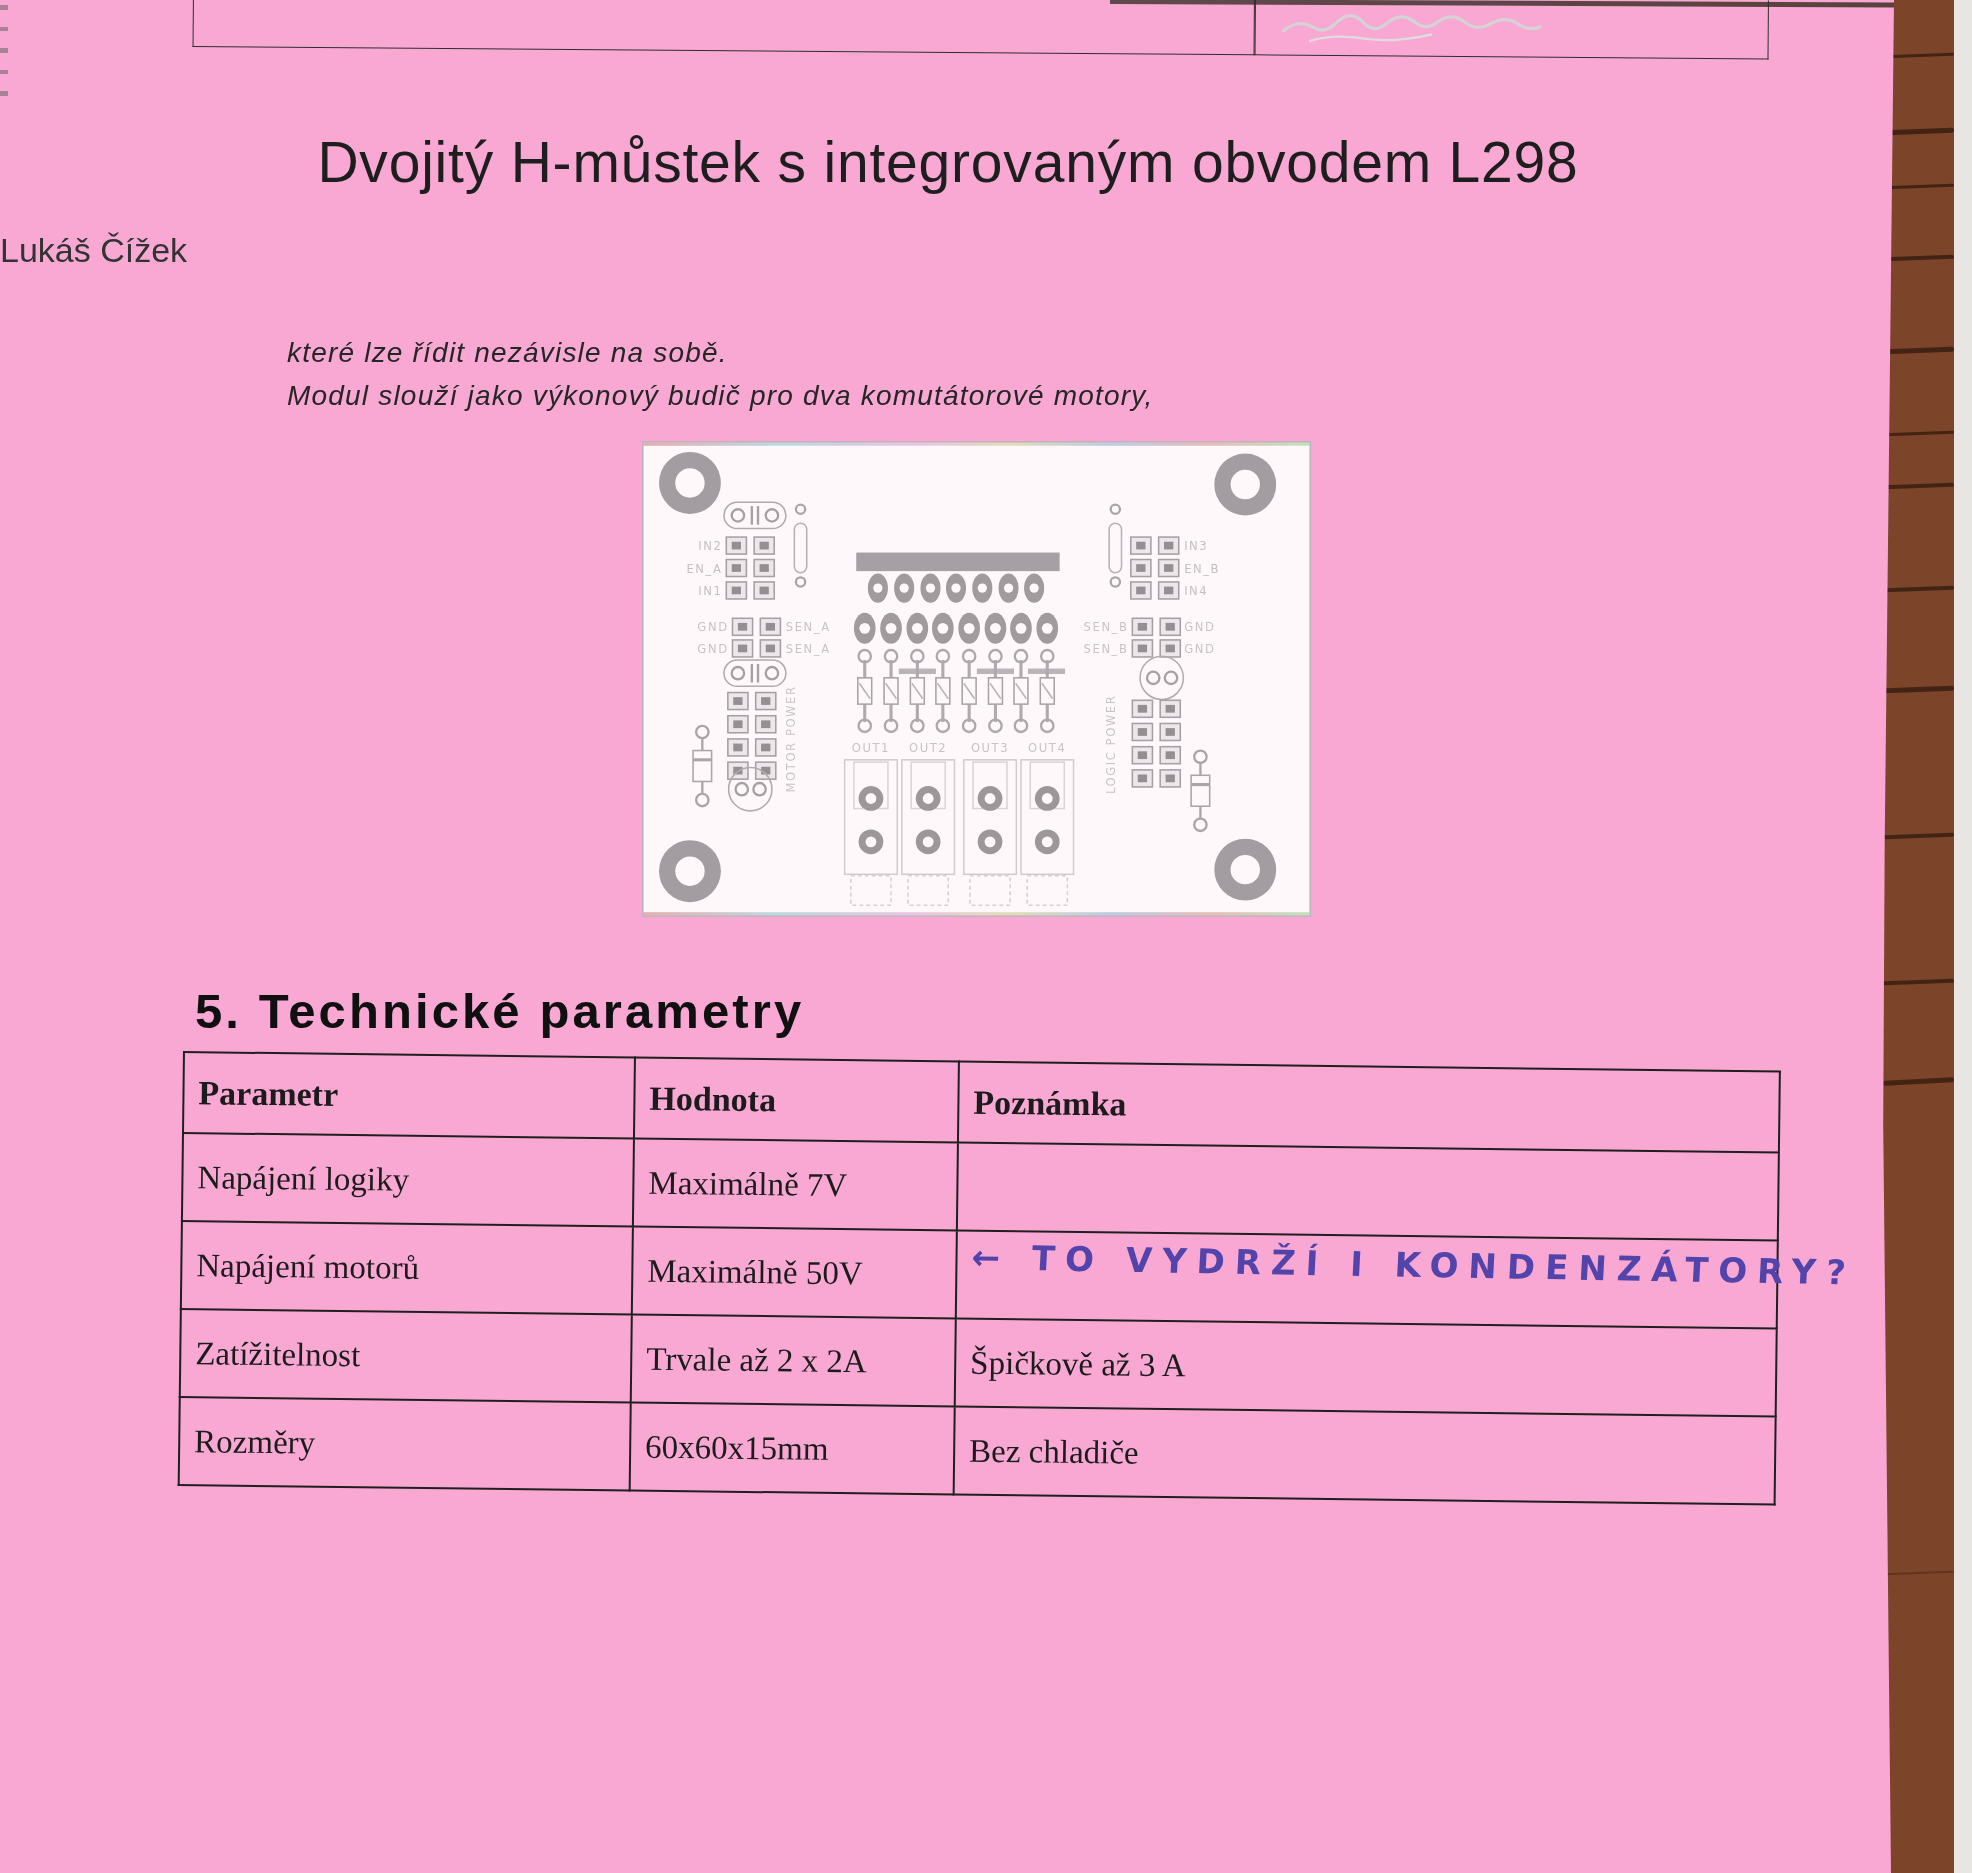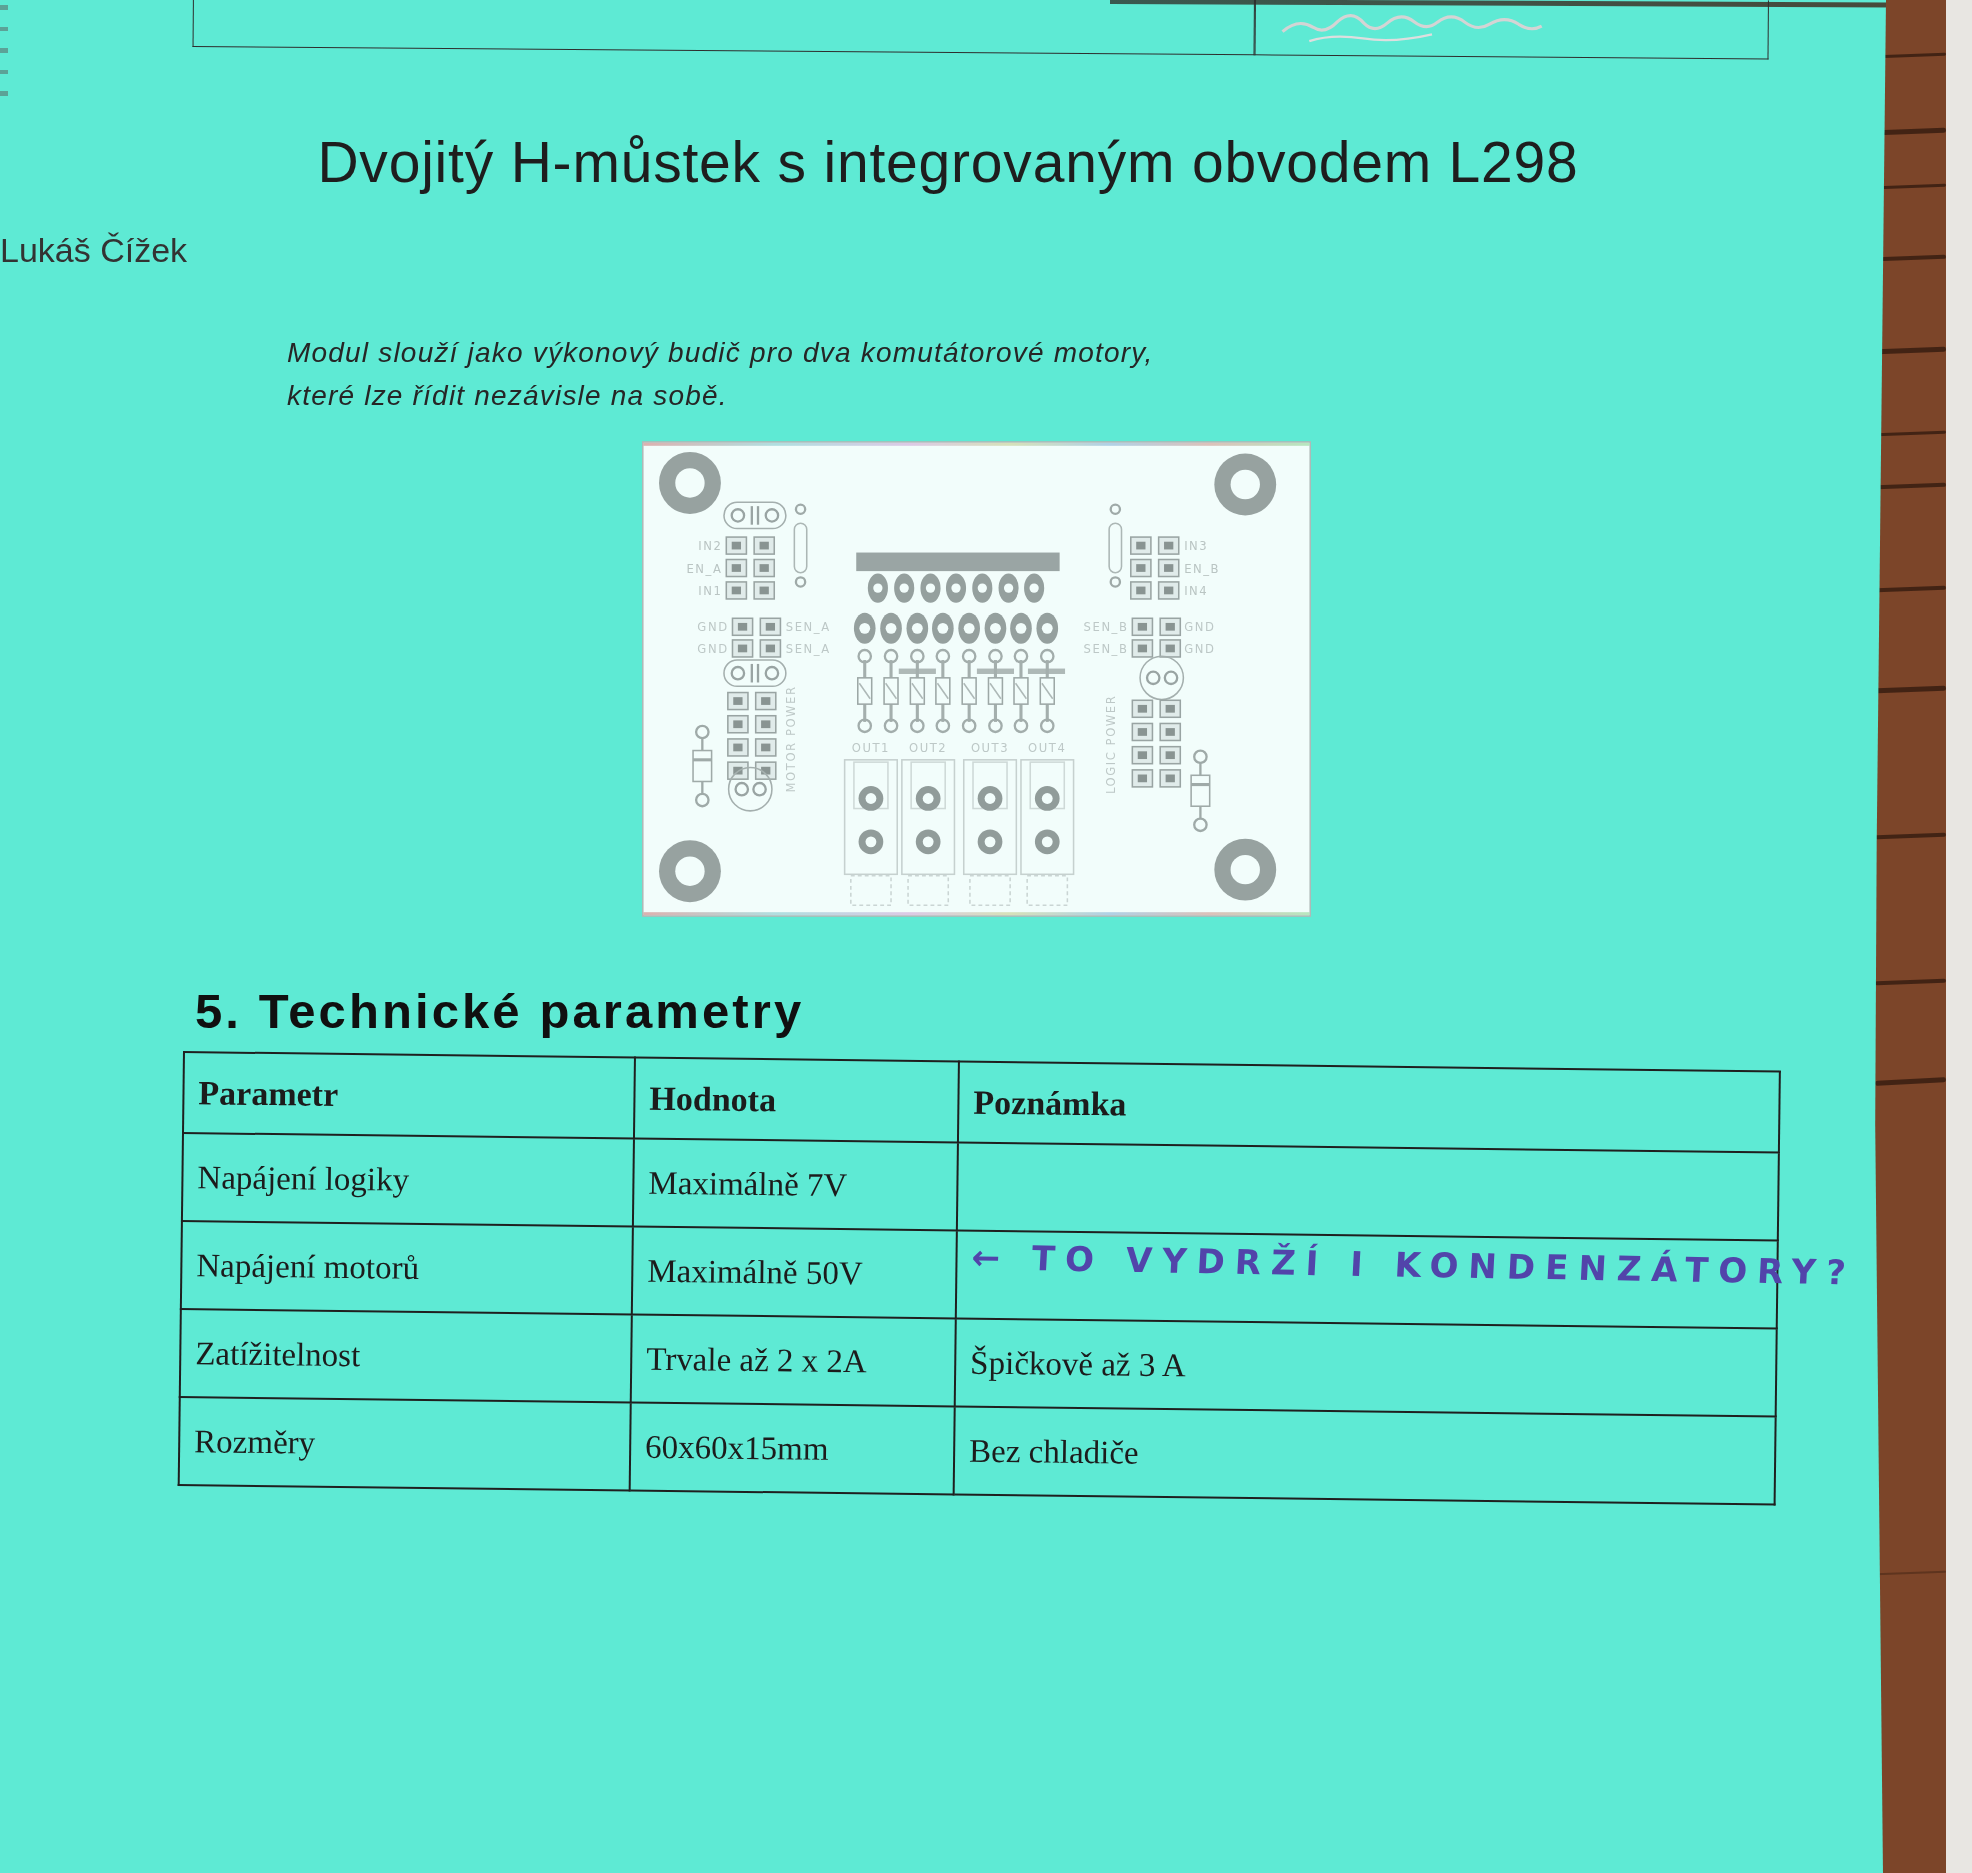--- a/index.html
+++ b/index.html
@@ -1,17 +1,17 @@
 <!DOCTYPE html>
 <html style="font-size:12.3px"><head>
 <meta charset="utf-8">
 <style>
   html,body{margin:0;padding:0;background:#e8e6e2;}
-  #page{position:relative;width:1946px;height:1874px;background:#5eead4;overflow:hidden;
-        font-family:"Liberation Sans",sans-serif;color:#222;}
+  #page{position:relative;width:1946px;height:1874px;background:#f9a8d4;overflow:hidden;
+        font-family:"Liberation Sans",sans-serif;color:#222;padding-left:8px;}
   
   .top-sliver{position:absolute;left:1110px;top:-1.5px;width:871px;height:4.6px;
               background:linear-gradient(90deg,rgba(45,40,35,.75),rgba(70,55,40,.9));
               transform:rotate(0.25deg);transform-origin:left top;}
   .left-marks{position:absolute;left:0;top:4.6px;width:7.7px;height:100px;opacity:.5;
               background:repeating-linear-gradient(180deg,#5a5a5a 0 4.6px,transparent 4.6px 21.6px);}
   
   .topboxes{position:absolute;left:193px;top:-12.3px;height:59px;display:flex;
             transform:rotate(0.45deg);transform-origin:left top;}
   .topboxes .box-l{width:1060px;border:1.5px solid #2e2e2e;border-top:none;}
@@ -71,22 +71,22 @@
         <path d="M5 38 q20 -18 40 -6 q15 10 32 -8 q18 -16 34 2 q14 14 30 0 q18 -16 36 -2 q16 12 30 0 q18 -14 36 0 q16 12 32 2 q20 -12 38 0 q16 10 30 2" fill="none" stroke="#d4d4d4" stroke-width="4"></path>
         <path d="M40 50 q30 -10 70 -4 q40 6 90 -6" fill="none" stroke="#dedede" stroke-width="3"></path>
       </svg>
     </div>
   </div>
 
   <div class="title">Dvojitý H-můstek s integrovaným obvodem L298</div>
   <div class="author">Lukáš Čížek</div>
 
   <div class="intro">
+    <div>které lze řídit nezávisle na sobě.</div>
     <div>Modul slouží jako výkonový budič pro dva komutátorové motory,</div>
-    <div>které lze řídit nezávisle na sobě.</div>
   </div>
 
   <div class="pcb">
     <svg width="669" height="478" viewBox="0 0 865 615" font-family="DejaVu Sans, sans-serif">
       <defs>
         <linearGradient id="rg" x1="0" y1="0" x2="1" y2="0">
           <stop offset="0" stop-color="#d46a6a"></stop>
             <stop offset=".2" stop-color="#7ec3c9"></stop>
           <stop offset=".4" stop-color="#d49ad4"></stop>
             <stop offset=".55" stop-color="#c9c97e"></stop>

